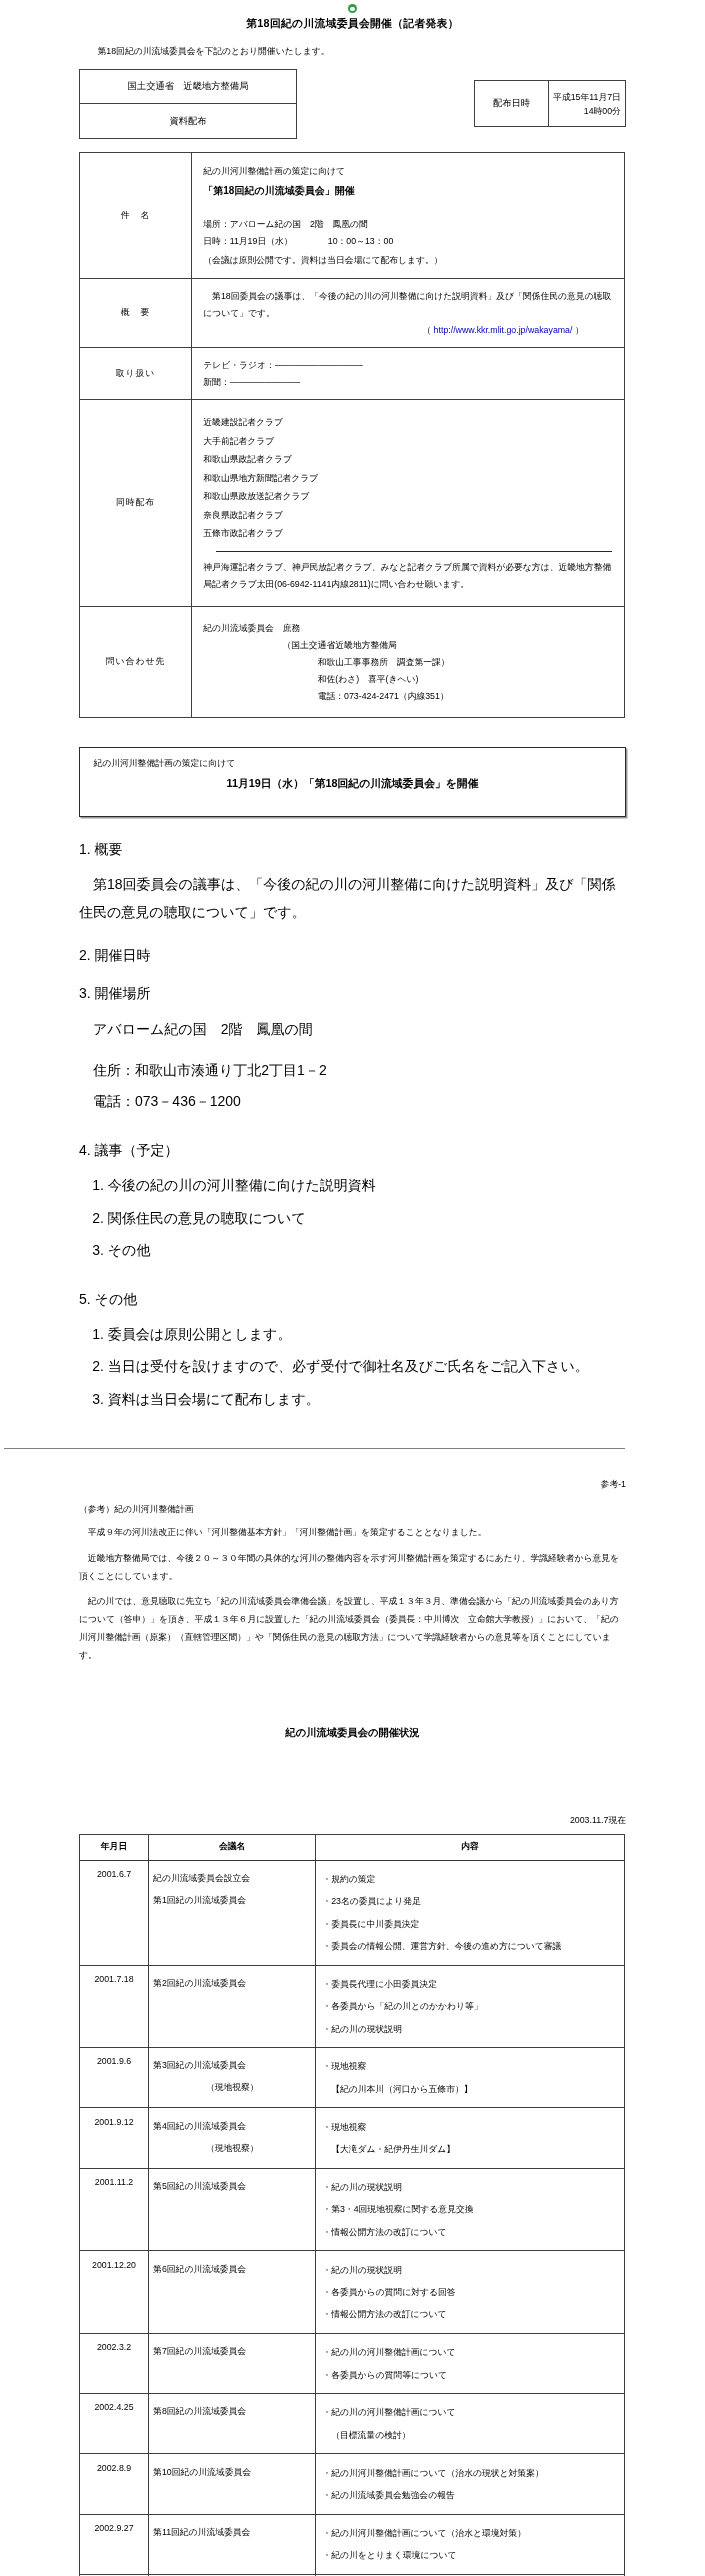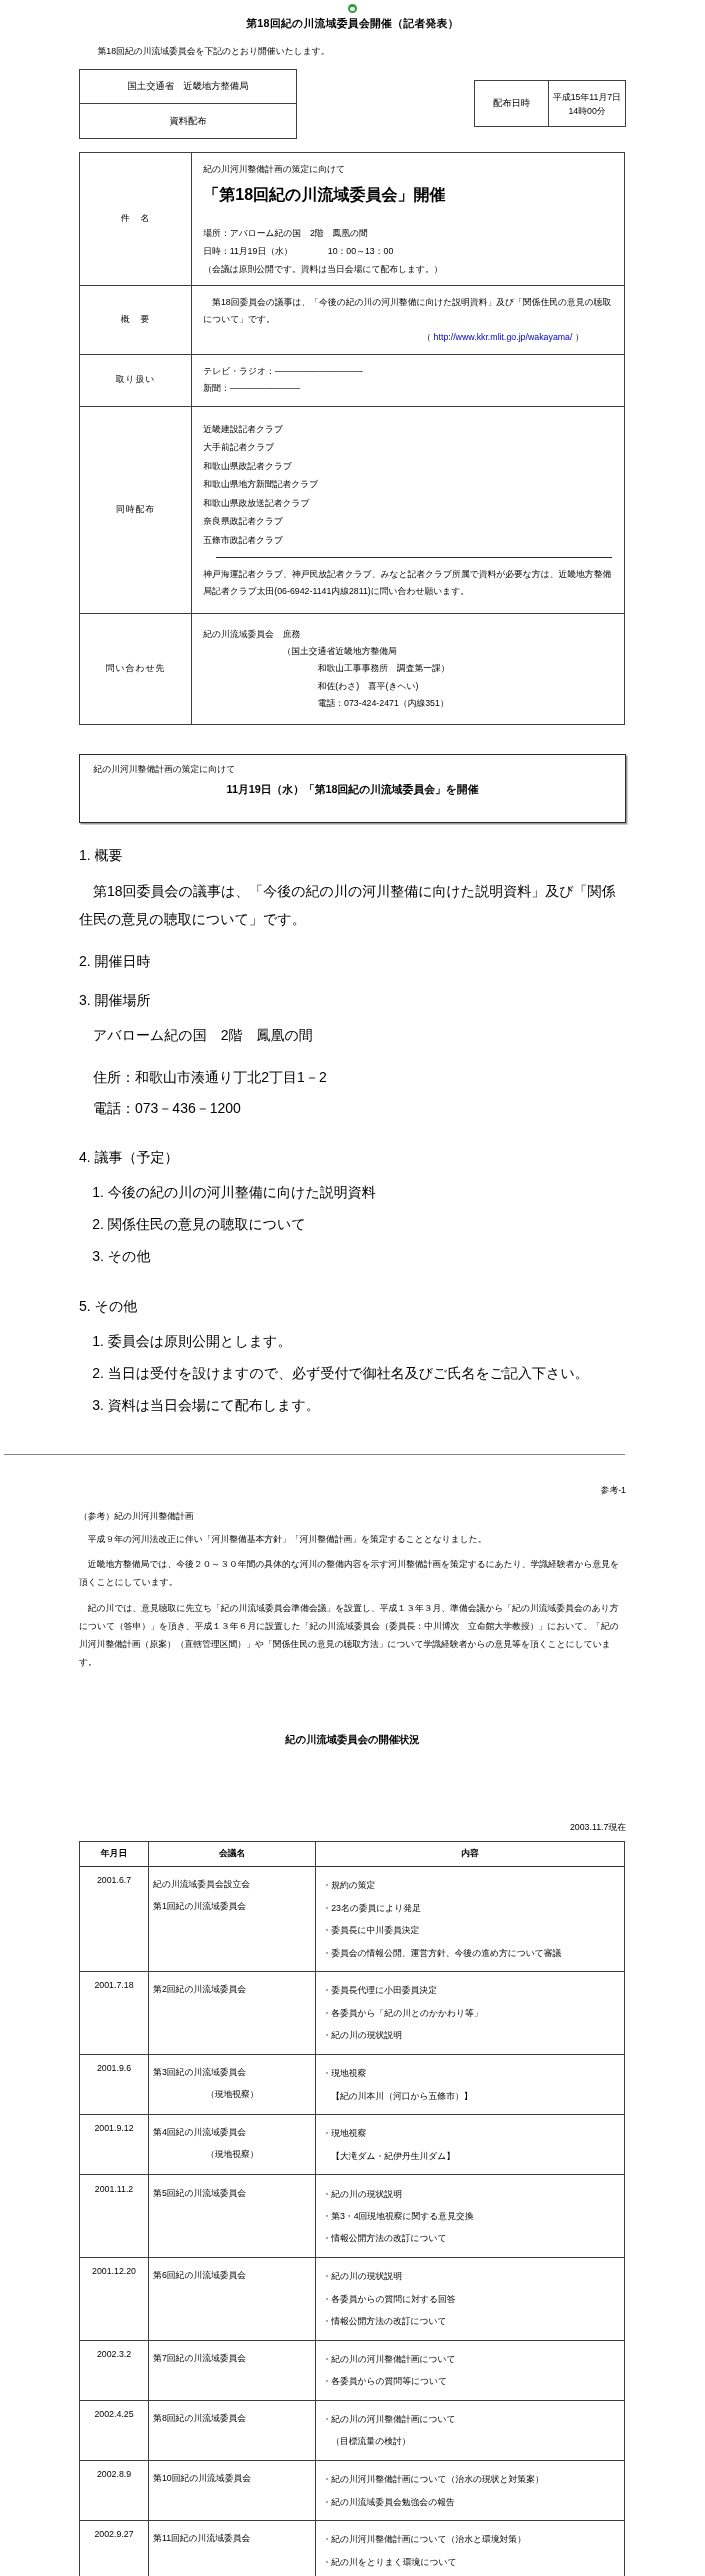--- a/index.html
+++ b/index.html
@@ -13,29 +13,29 @@
   .press-icon::after{content:"";position:absolute;left:2.6px;top:2.6px;width:4.1px;height:4.1px;border-radius:50%;background:#fff;}
   .page-title{font-size:10.8px;font-weight:bold;letter-spacing:0.3px;}
   .intro{font-size:8.8px;margin-top:15px;padding-left:18.5px;}
 
   .head-boxes{display:flex;justify-content:space-between;margin-top:10.3px;}
   .org-box{width:216px;border:1px solid #404040;}
   .org-box .cell{border-bottom:1px solid #404040;text-align:center;font-size:9.3px;padding:10.3px 2.1px;}
   .org-box .cell:last-child{border-bottom:none;}
   .release-box{width:150px;margin-top:11.3px;border:1px solid #404040;display:flex;height:45px;}
   .release-box .lbl{width:73px;border-right:1px solid #404040;display:flex;align-items:center;justify-content:center;font-size:9.3px;}
-  .release-box .val{flex:1;display:flex;flex-direction:column;justify-content:center;text-align:center;padding:0 4.1px;font-size:8.8px;line-height:1.6;}
+  .release-box .val{flex:1;display:flex;flex-direction:column;justify-content:center;text-align:right;padding:0 4.1px;font-size:8.8px;line-height:1.6;}
 
   
   table.info{border-collapse:collapse;width:546px;margin-top:13.4px;}
   table.info td{border:1px solid #404040;vertical-align:middle;font-size:8.8px;}
   td.row-label{width:109px;text-align:center;font-size:9.3px;letter-spacing:1px;}
   td.row-content{padding:7.2px 11.3px;line-height:1.95;}
   .subject-line1{font-size:8.8px;}
-  .subject-line2{font-size:16px;font-weight:bold;margin-top:1px;}
+  .subject-line2{font-size:10px;font-weight:bold;margin-top:1px;}
   .subject-gap{height:15.5px;}
   .subject-note{margin-top:1px;}
   .summary-cell{padding:8.2px 11.3px;}
   .url-line{text-align:right;padding-right:29px;}
   a.ext-link{color:#0000bf;text-decoration:none;}
   .clubs div{line-height:2.1;}
   .club-sep{border:none;border-top:1px solid #2a2a2a;margin:8.2px 1px 7.2px 12.4px;}
   .contact-cell{line-height:2.05;}
 
   

